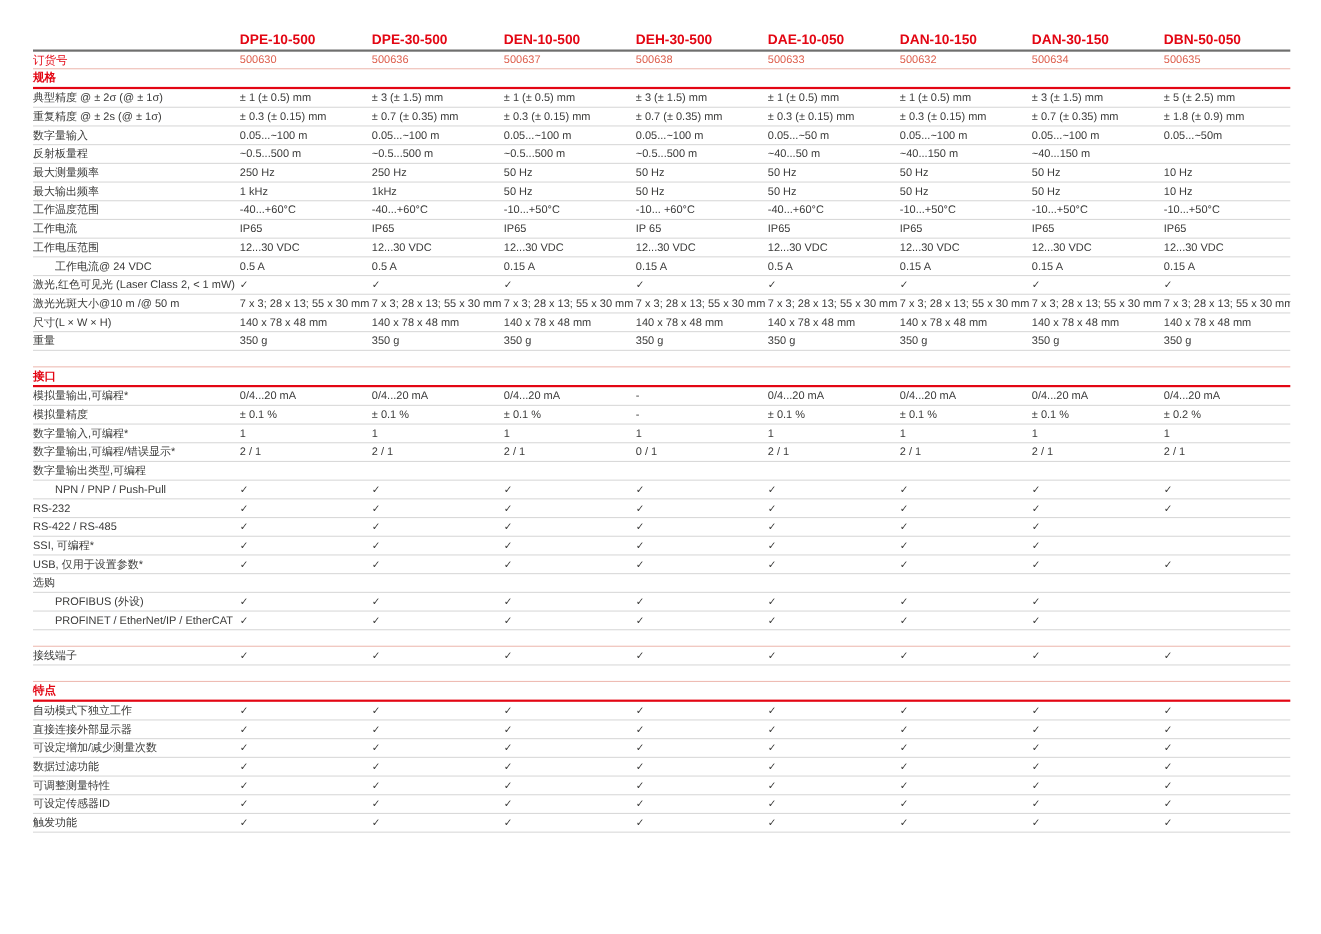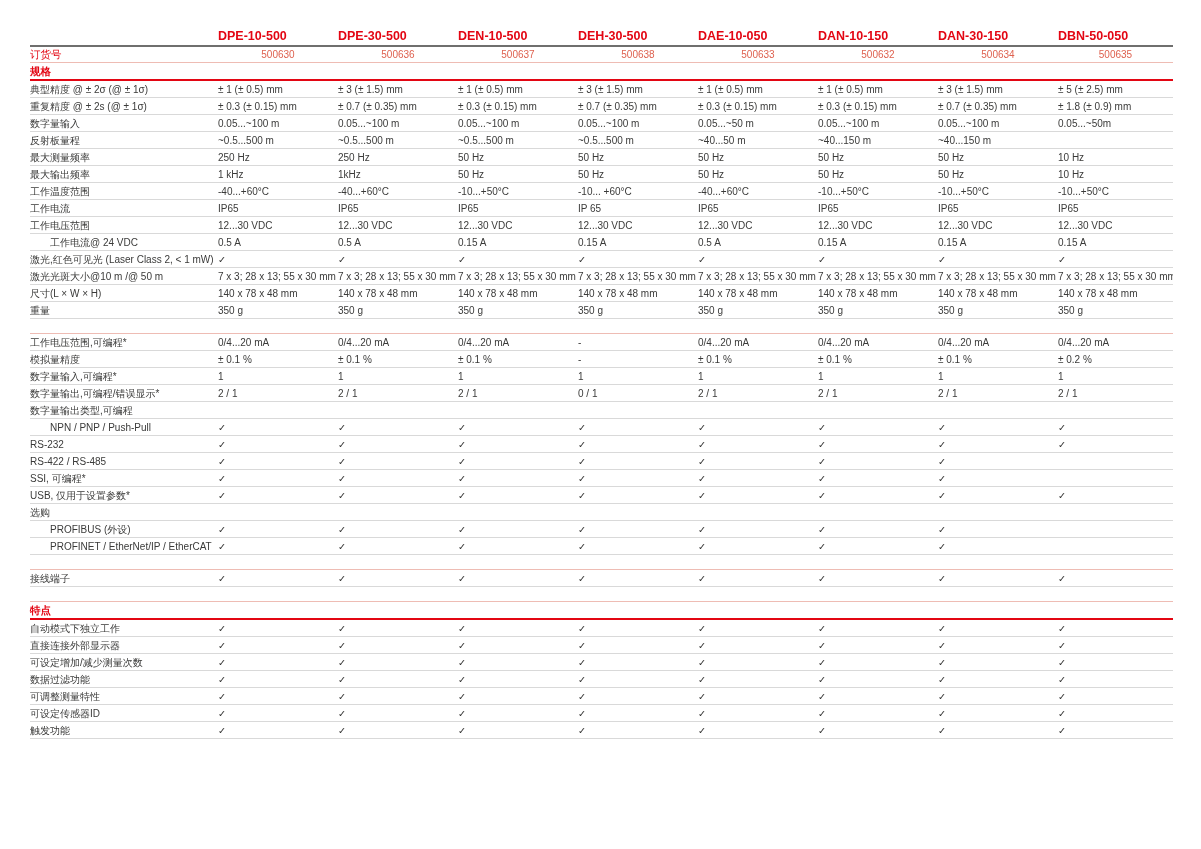--- a/index.html
+++ b/index.html
@@ -11,21 +11,21 @@
   .spec-table { position:absolute; left:30px; top:27px; width:1143px; }
   .grid {
     display:grid;
     grid-template-columns:188px repeat(7,120px) minmax(0,1fr);
     align-items:center;
   }
   .model-row { height:18px; border-bottom:2px solid var(--header-line,#6f6f6e); }
   .model-cell { font-size:12.5px; font-weight:bold; color:var(--red,#e30613); white-space:nowrap; }
   .order-row { height:15px; border-bottom:1px solid var(--pink,#eebcb4); }
   .order-label { font-size:10.5px; font-weight:normal; color:var(--red,#e30613); }
-  .order-no { font-size:10px; color:var(--order-red,#de614f);text-align:center; }
+  .order-no { font-size:10px; color:var(--order-red,#de614f); }
   .section.gapped { margin-top:14px; border-top:1px solid var(--pink,#eebcb4); }
   .section-title {
     height:16px; line-height:16px; font-size:10.5px; font-weight:bold;
     color:var(--red,#e30613); border-bottom:2px solid var(--red,#e30613);
   }
   .row { height:16px; border-bottom:1px solid var(--row-line,#d9d9d9); font-size:10px; line-height:15px; }
   .row .label { white-space:nowrap; overflow:hidden; }
   .row .label.indent { padding-left:20px; }
   .cell { white-space:nowrap; overflow:hidden; }
   .cell.check { font-size:9.5px; }
@@ -209,22 +209,23 @@
             <div class="cell">350 g</div>
             <div class="cell">350 g</div>
             <div class="cell">350 g</div>
             <div class="cell">350 g</div>
             <div class="cell">350 g</div>
             <div class="cell">350 g</div>
             <div class="cell">350 g</div>
           </div>
         </div>
         <div class="section gapped">
-          <div class="grid row">
-            <div class="label">工作电压范围,可编程*</div>
+          <div class="section-title">接口</div>
+          <div class="grid row">
+            <div class="label">模拟量输出,可编程*</div>
             <div class="cell">0/4...20 mA</div>
             <div class="cell">0/4...20 mA</div>
             <div class="cell">0/4...20 mA</div>
             <div class="cell">-</div>
             <div class="cell">0/4...20 mA</div>
             <div class="cell">0/4...20 mA</div>
             <div class="cell">0/4...20 mA</div>
             <div class="cell">0/4...20 mA</div>
           </div>
           <div class="grid row">

